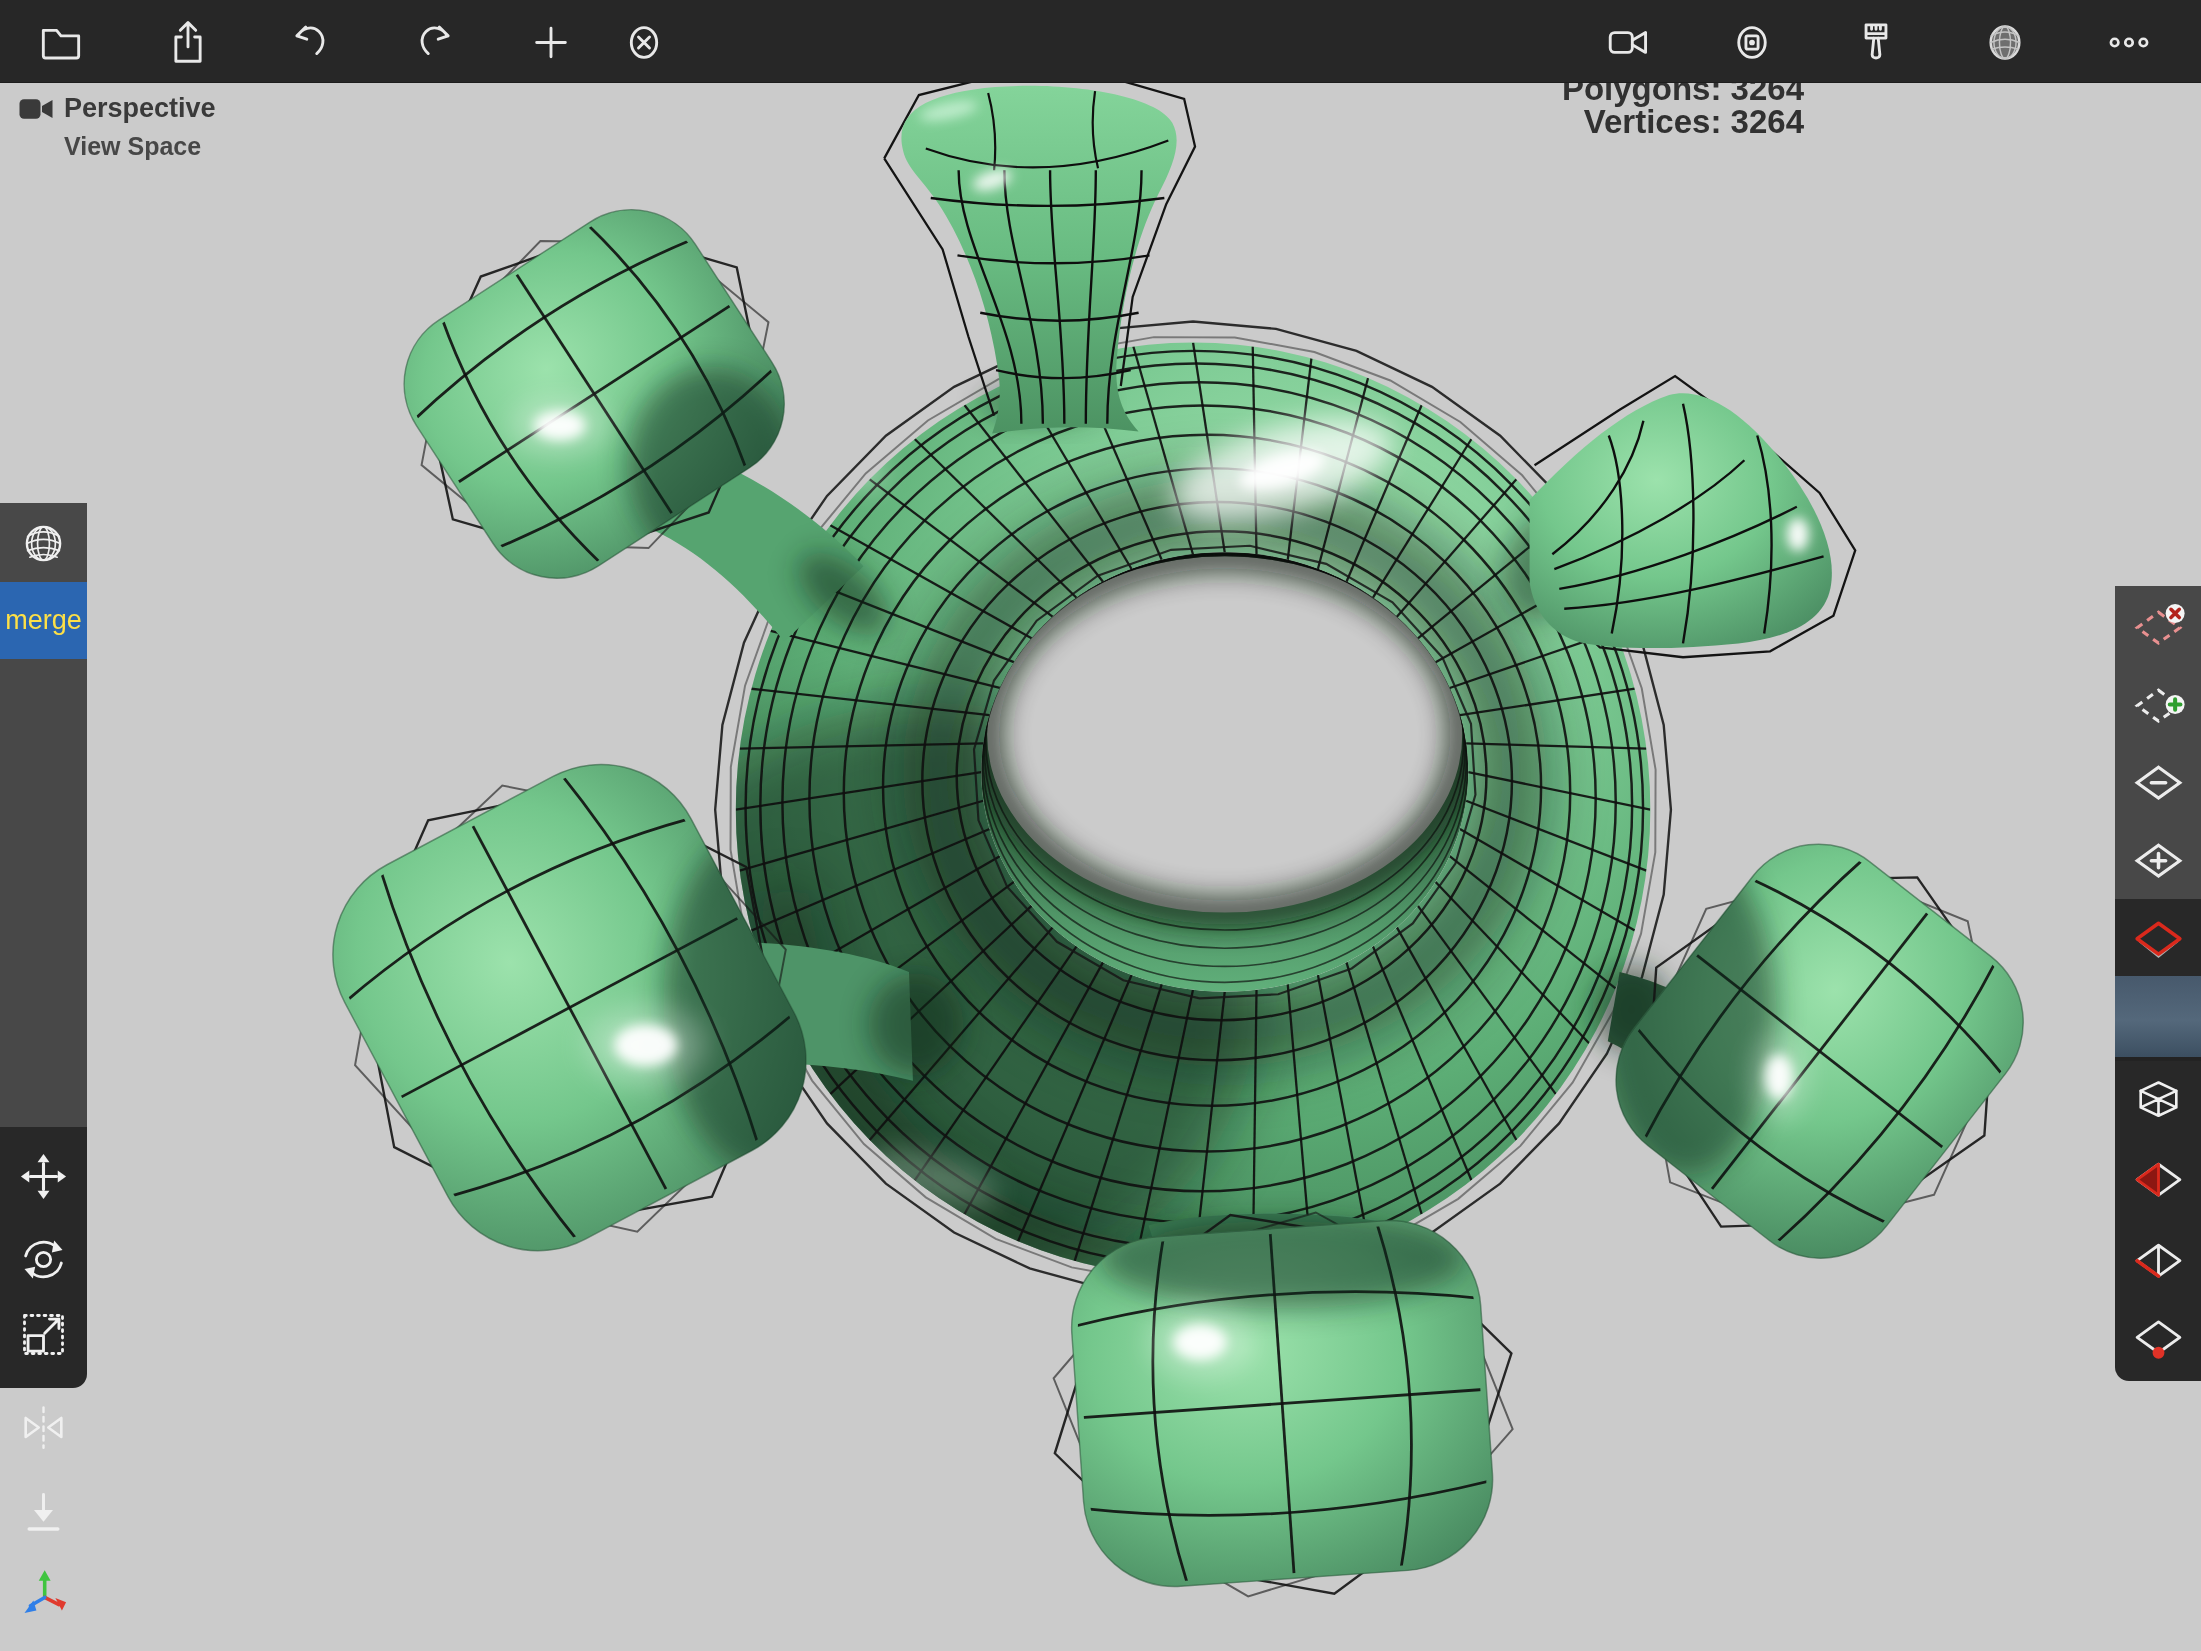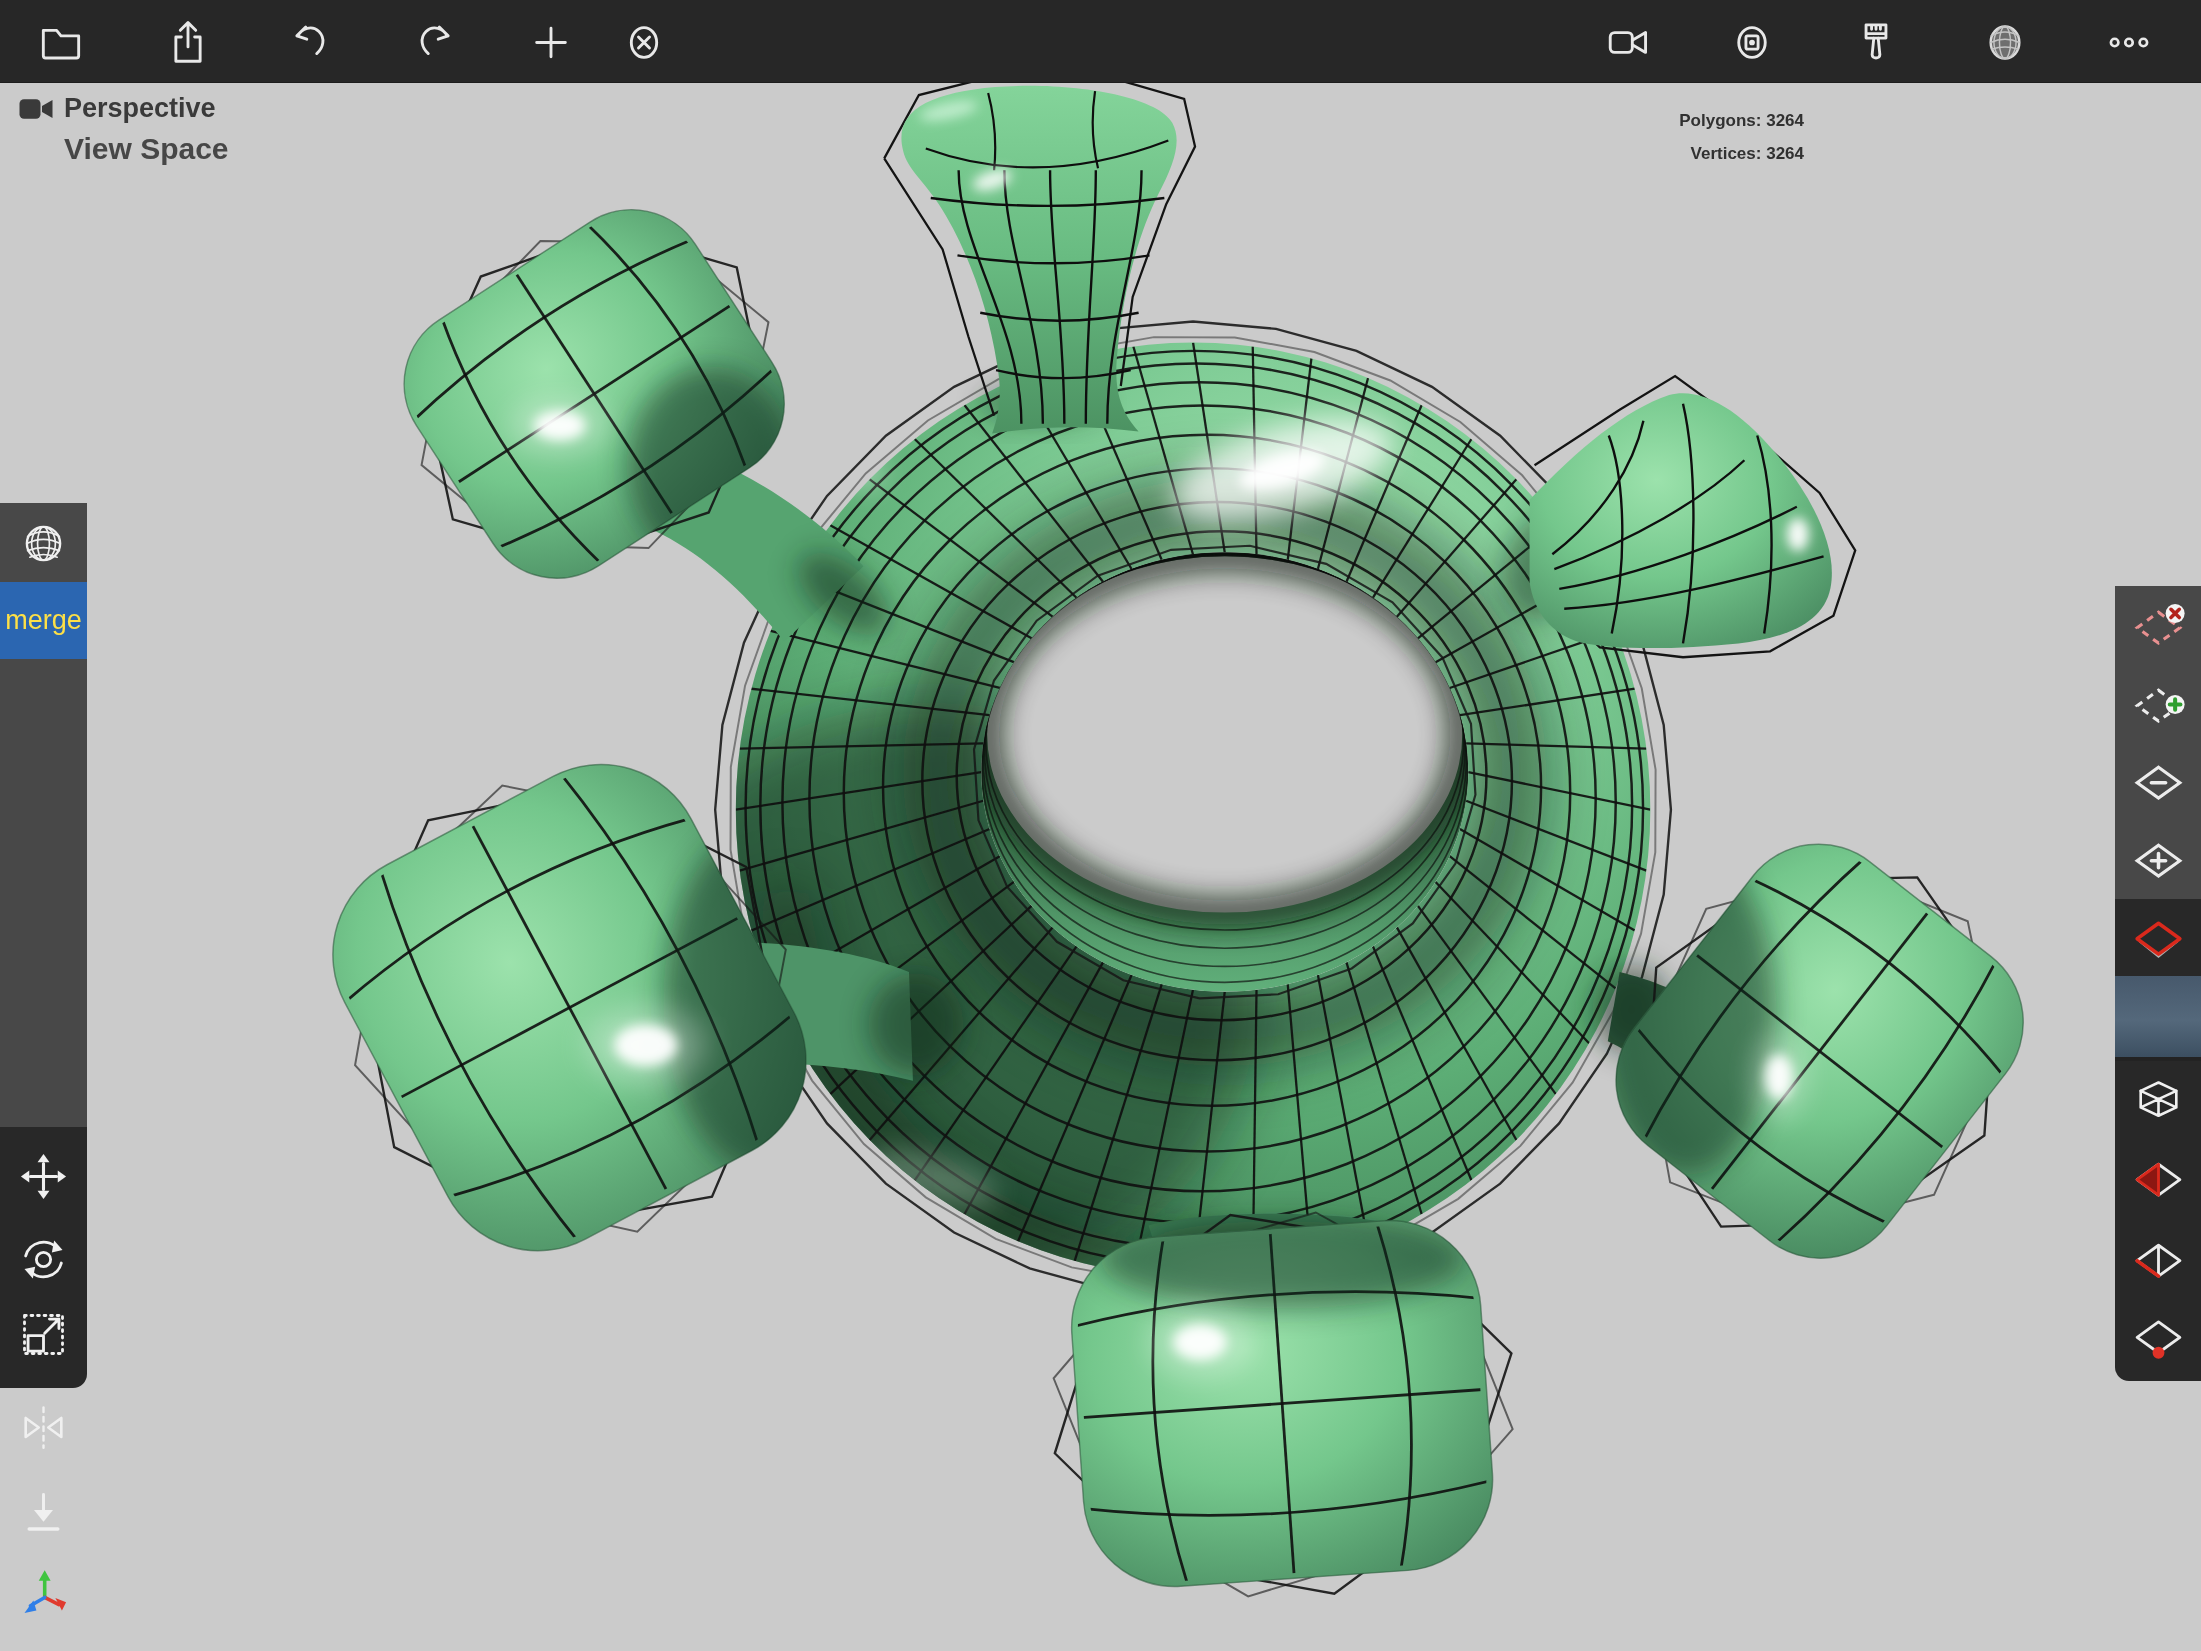--- a/index.html
+++ b/index.html
@@ -19,23 +19,23 @@
   .tbtn{position:absolute;top:14px;width:57px;height:57px;transform:translateX(-50%);
     background:none;border:none;display:flex;align-items:center;justify-content:center;cursor:pointer;}
   .tbtn svg{width:53px;height:53px;stroke:var(--icon-light);fill:none;
     stroke-width:2.6;stroke-linecap:round;stroke-linejoin:round;}
 
   
   .viewcam{position:absolute;left:18px;top:93px;z-index:20;color:#3c3c3c;}
   .vc-row{display:flex;align-items:center;gap:10px;}
   .vc-row svg{width:36px;height:26px;}
   .vp-title{font-size:27px;font-weight:700;color:#3a3a3a;}
-  .vp-sub{font-size:30px;font-weight:700;color:#474747;margin:8px 0 0 46px;}
-  .stats{position:absolute;right:20px;top:104px;z-index:20;text-align:right;
-    font-size:17px;font-weight:700;color:#313131;line-height:33px;}
+  .vp-sub{font-size:25px;font-weight:700;color:#474747;margin:8px 0 0 46px;}
+  .stats{position:absolute;right:20px;top:72px;z-index:20;text-align:right;
+    font-size:33px;font-weight:700;color:#313131;line-height:33px;}
 
   
   .lbar-a{position:absolute;left:0;top:503px;width:87px;height:624px;background:var(--sidebar-bg);z-index:25;}
   .lbar-b{position:absolute;left:0;top:1127px;width:87px;height:261px;background:var(--sidebar-dark-bg);
     border-radius:0 0 14px 0;z-index:25;}
   .rbar-a{position:absolute;left:2115px;top:586px;width:87px;height:313px;background:var(--sidebar-bg);z-index:25;}
   .rbar-b{position:absolute;left:2115px;top:899px;width:87px;height:482px;background:var(--sidebar-dark-bg);
     border-radius:0 0 0 14px;z-index:25;}
   .sbtn{position:absolute;left:0;width:87px;height:75px;background:none;border:none;cursor:pointer;
     display:flex;align-items:center;justify-content:center;}

